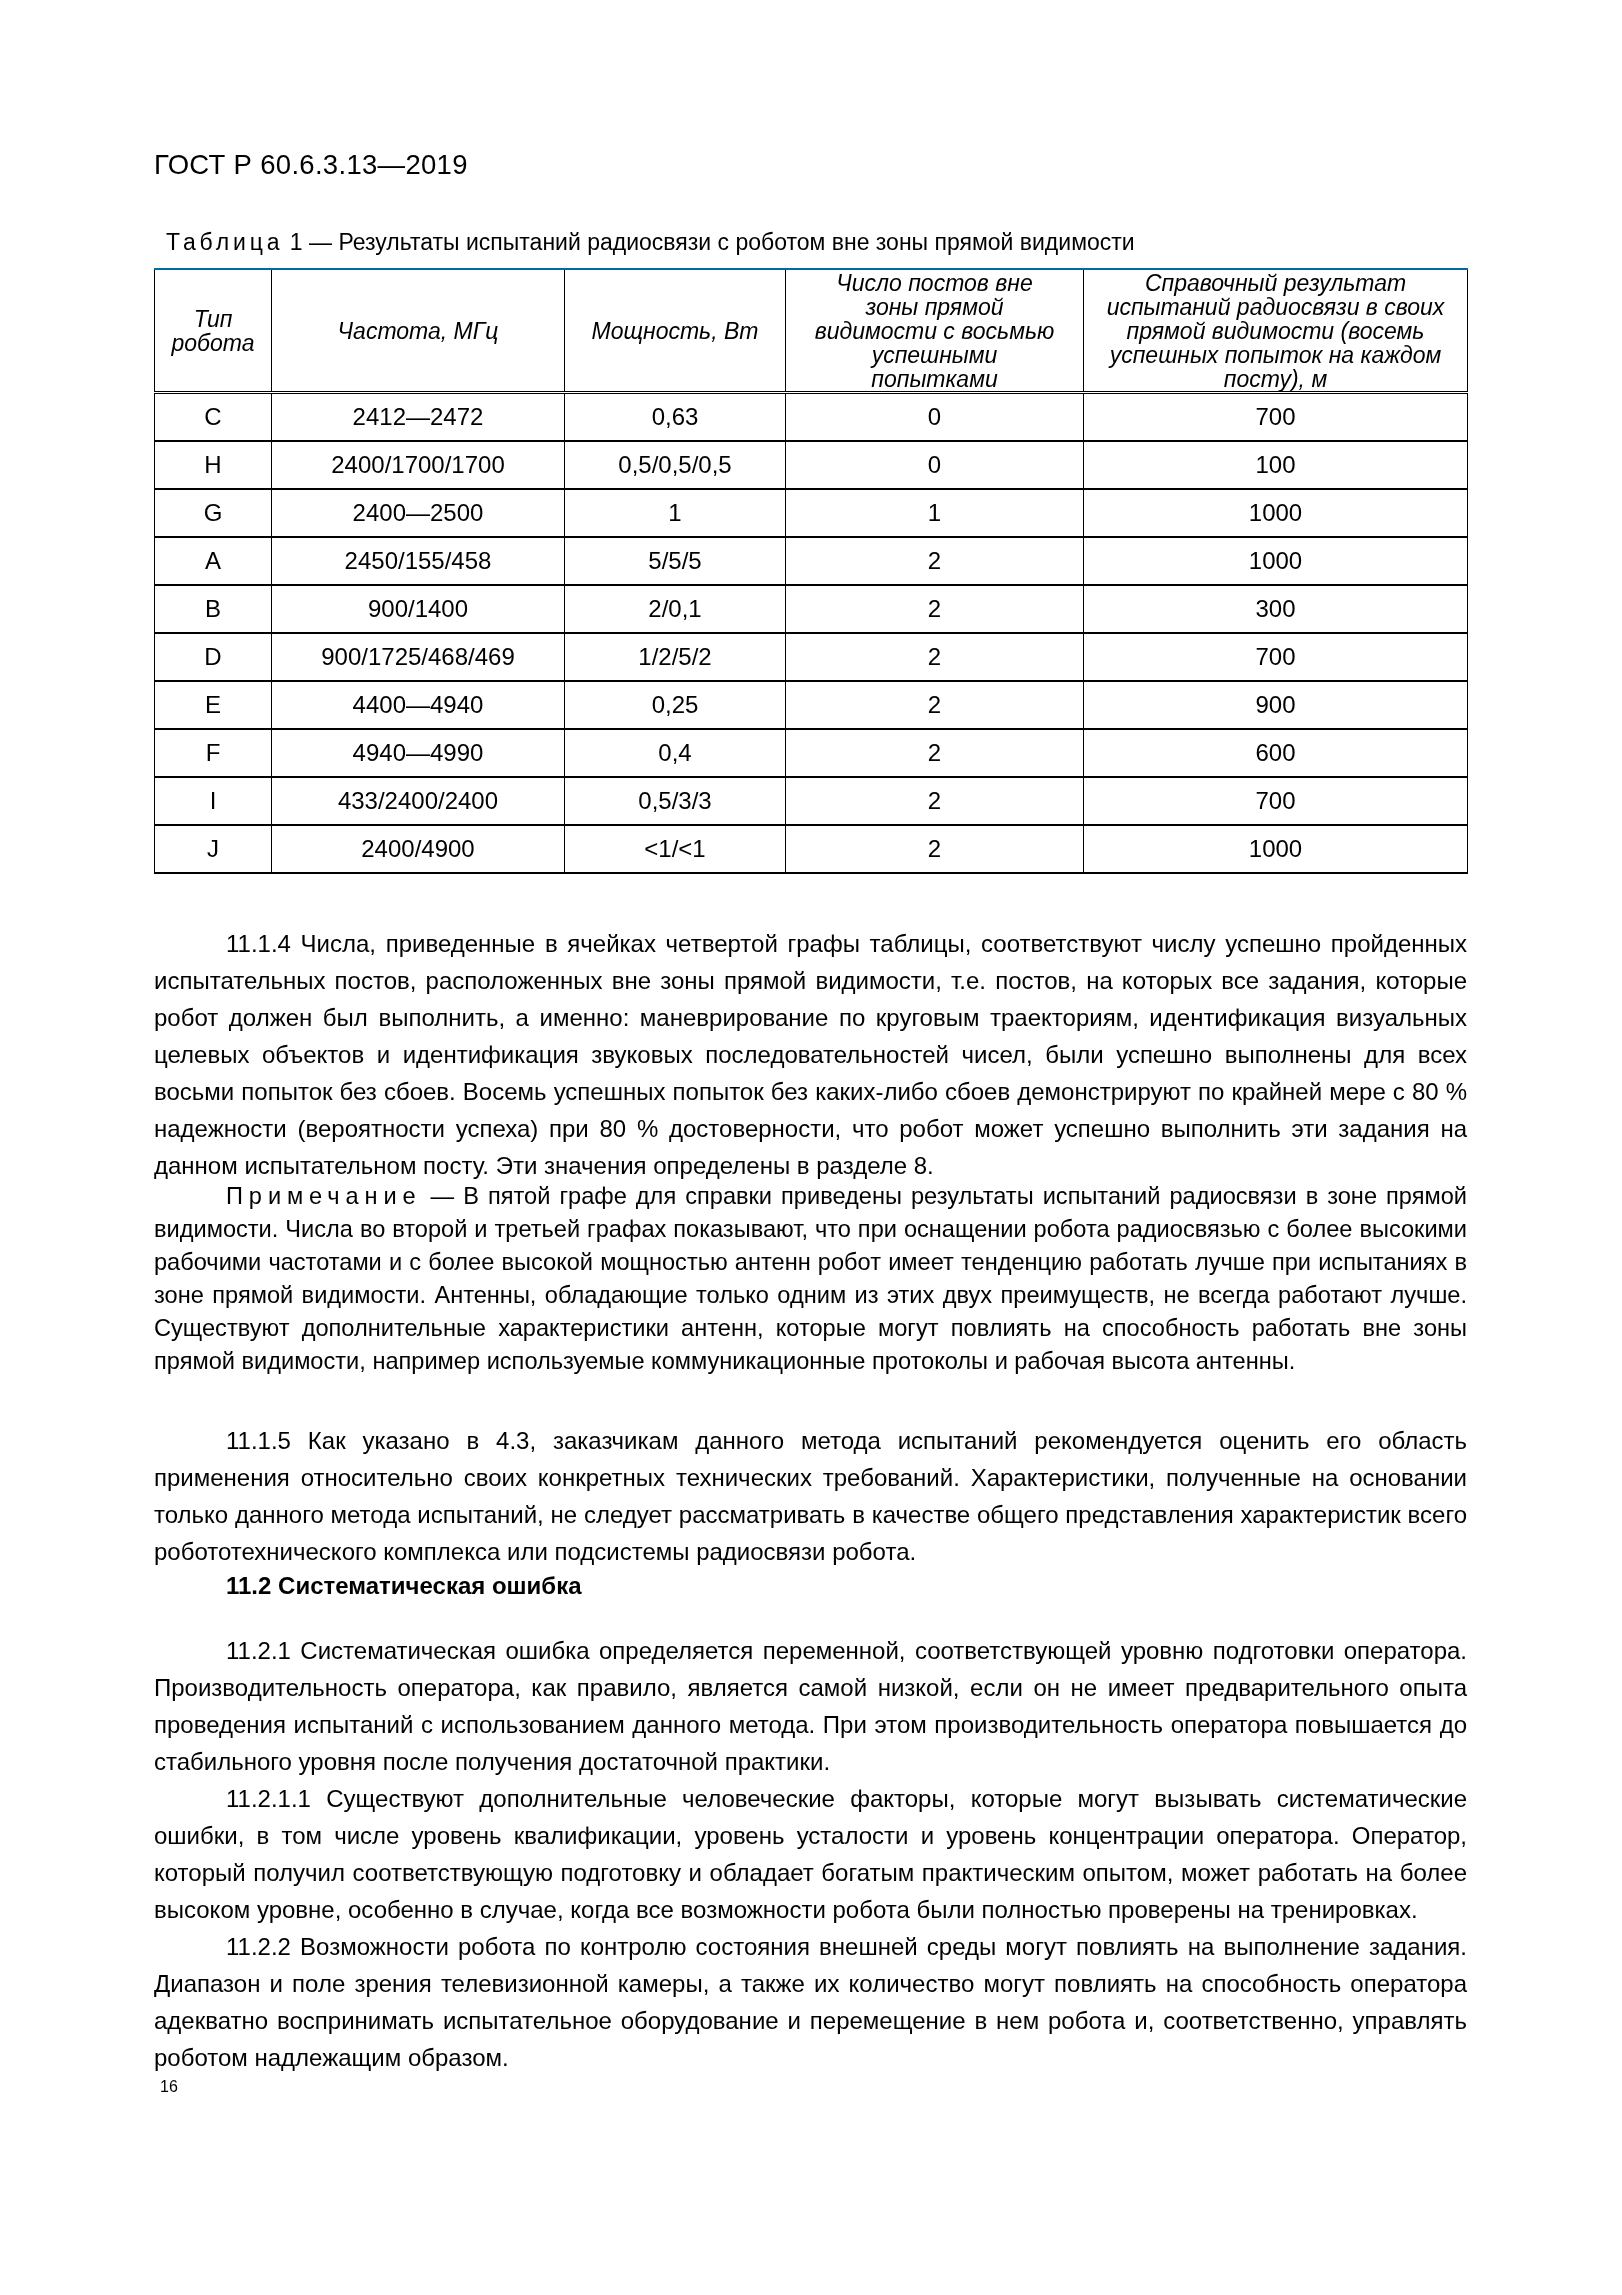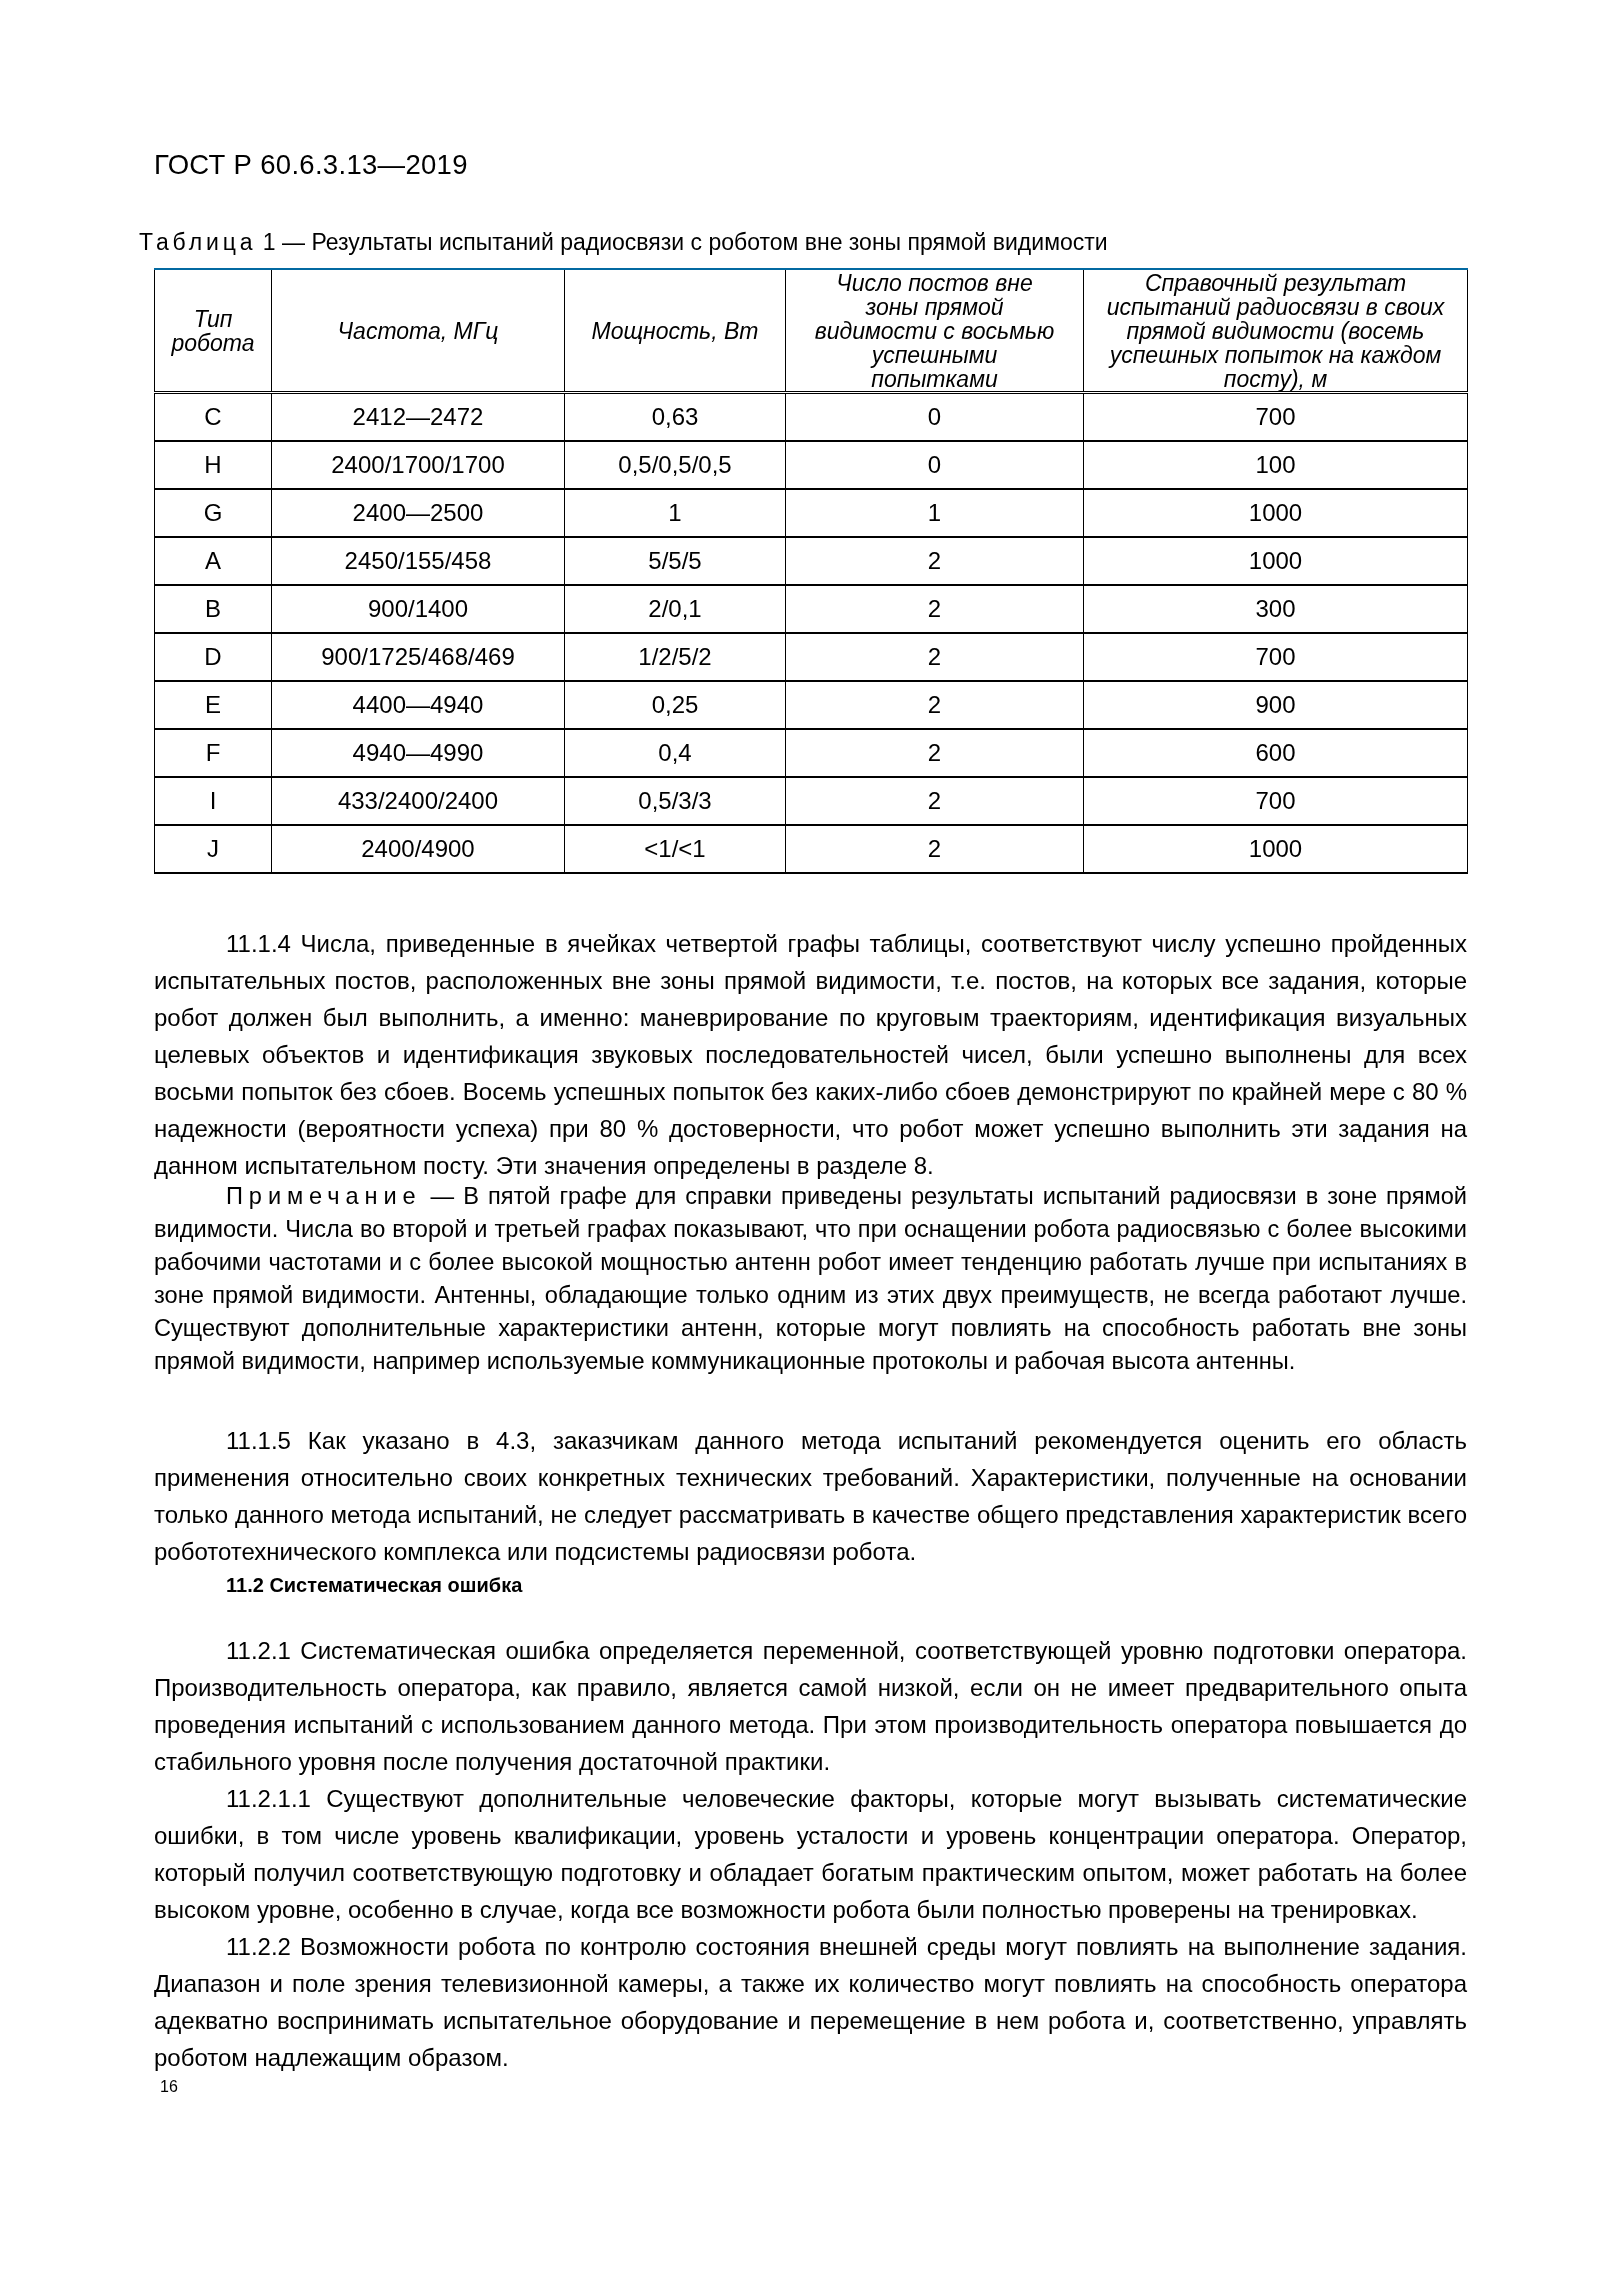--- a/index.html
+++ b/index.html
@@ -1,29 +1,29 @@
 <!DOCTYPE html>
 <html style="font-size:10.5px"><head>
 <meta charset="utf-8">
 <style>
   html, body { margin:0; padding:0; background:#ffffff; }
   body { width:1623px; height:2295px; position:relative; overflow:hidden; color:#000; font-family:"Liberation Sans", sans-serif; }
   .doc-title { position:absolute; left:154px; top:149px; font-weight:normal; font-size:27.5px; line-height:31px; letter-spacing:0.3px; }
-  .caption { position:absolute; left:139px; top:229px; font-size:23px; line-height:26px; white-space:nowrap; }
+  .caption { position:absolute; left:166px; top:229px; font-size:23px; line-height:26px; white-space:nowrap; }
   .caption .spaced { letter-spacing:3.9px; }
   table.results { position:absolute; left:154px; top:268px; width:1313px; border-collapse:collapse; table-layout:fixed; }
   table.results td, table.results th { border-left:1.3px solid #000; border-right:1.3px solid #000; text-align:center; vertical-align:middle; padding:0; font-weight:normal; }
   table.results th { font-size:23px; line-height:24px; height:121px; border-top:2px solid #0369a1; border-bottom:1.3px solid #000;font-style:italic; }
   table.results tr.first-row td { border-top:3.9px double #000; }
   table.results td { font-size:24px; height:46px; border-bottom:2.6px solid #000; }
   .body-block { position:absolute; left:154px; width:1313px; }
   .para { font-size:24px; line-height:37px; text-align:justify; text-indent:72px; margin:0; }
   .note { font-size:23.6px; line-height:33px; text-align:justify; text-indent:72px; margin:0; }
   .note .spaced { letter-spacing:5.9px; }
-  .heading { font-size:20px; line-height:37px; font-weight:bold; padding-left:72px; margin:0; }
+  .heading { font-size:24px; line-height:37px; font-weight:bold; padding-left:72px; margin:0; }
   .page-number { position:absolute; left:160px; top:2074px; font-size:16px; line-height:26px; }
 </style>
 </head>
 <body>
 
 <div class="doc-title">ГОСТ Р 60.6.3.13—2019</div>
 
 <div class="caption"><span class="spaced">Таблица</span><span> 1</span><span> — Результаты испытаний радиосвязи с роботом вне зоны прямой видимости</span></div>
 
 <table class="results">

